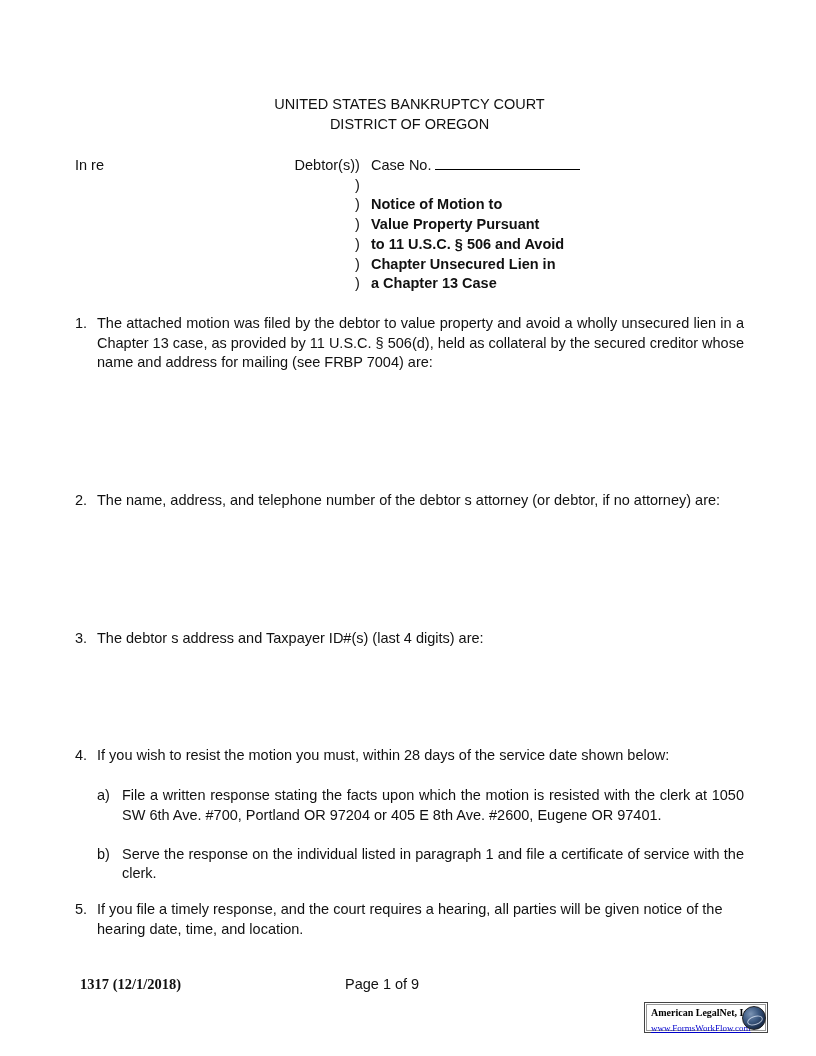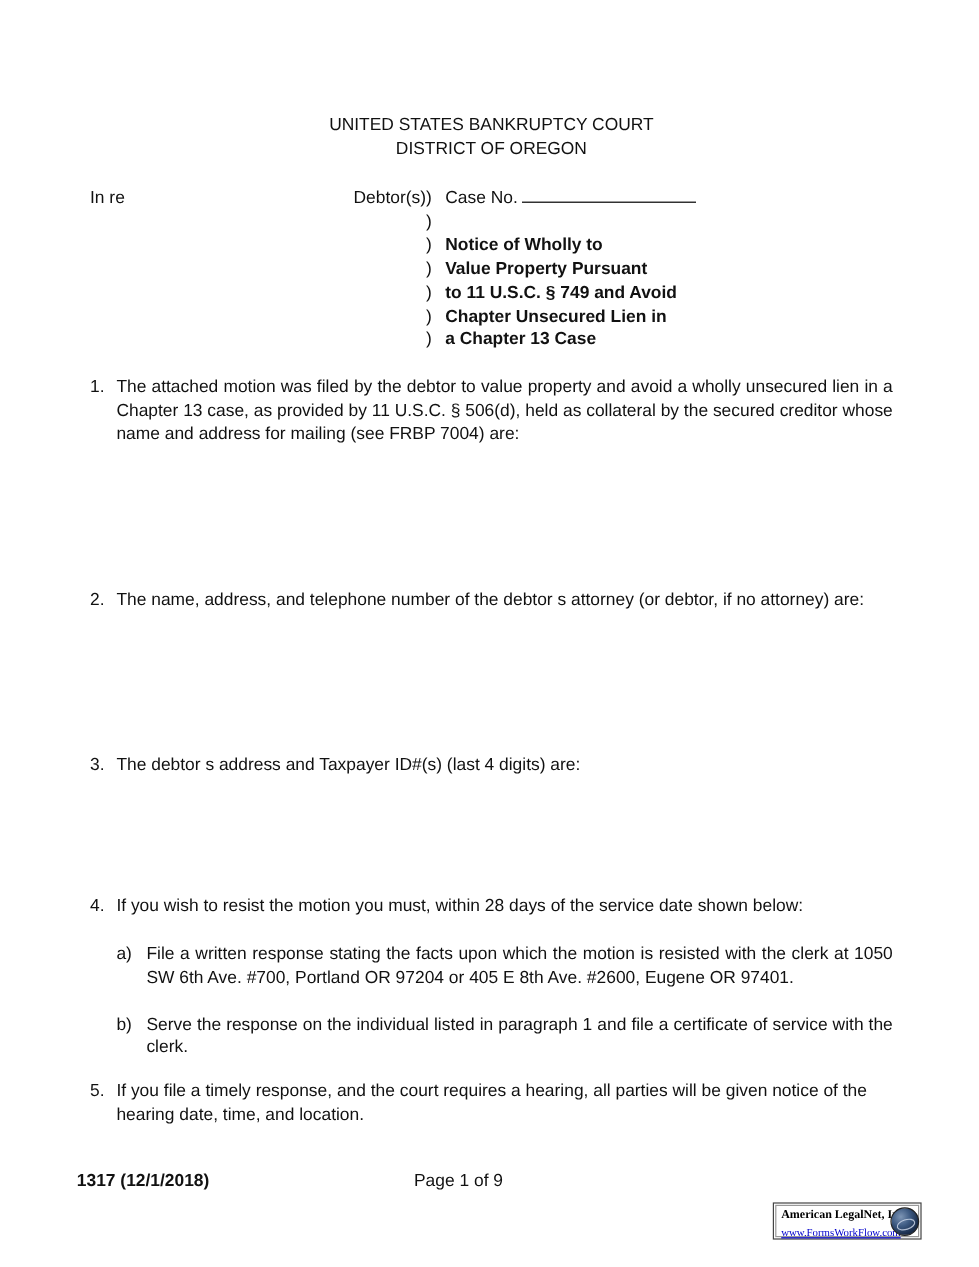--- a/index.html
+++ b/index.html
@@ -60,21 +60,21 @@
   .just { text-align: justify; }
   .para.sub { margin-left: 22px; }
   .para.sub .num { width: 25px; }
   .mb-xl { margin-bottom: 118px; }
   .mb-lg { margin-bottom: 98px; }
   .mb-md { margin-bottom: 20px; }
   .mb-sm { margin-bottom: 19px; }
   .mb-xs { margin-bottom: 16px; }
   
   .footer { position: absolute; top: 974px; left: 0; width: 816px; line-height: 20px; }
-  .form-number { position: absolute; left: 64px; font-weight: bold; }
+  .form-number { position: absolute; left: 80px; font-weight: bold; font-family: Liberation Serif, serif; }
   .page-label { position: absolute; left: 345px; }
   
   .logo-box {
     position: absolute;
     left: 644px;
     top: 1002px;
     width: 124px;
     height: 31px;
     border: 1px solid #444;
     background: #fff;
@@ -144,29 +144,29 @@
     <div class="caption-right">
       <div class="cap-line">
         <span class="paren">)</span>
         <span class="cap-text"><span>Case No.</span><span class="blank-line"></span></span>
       </div>
       <div class="cap-line">
         <span class="paren">)</span>
       </div>
       <div class="cap-line">
         <span class="paren">)</span>
-        <span class="cap-title">Notice of Wholly to</span>
+        <span class="cap-title">Notice of Motion to</span>
       </div>
       <div class="cap-line">
         <span class="paren">)</span>
         <span class="cap-title">Value Property Pursuant</span>
       </div>
       <div class="cap-line">
         <span class="paren">)</span>
-        <span class="cap-title">to 11 U.S.C. § 749 and Avoid</span>
+        <span class="cap-title">to 11 U.S.C. § 506 and Avoid</span>
       </div>
       <div class="cap-line">
         <span class="paren">)</span>
         <span class="cap-title">Chapter Unsecured Lien in</span>
       </div>
       <div class="cap-line">
         <span class="paren">)</span>
         <span class="cap-title">a Chapter 13 Case</span>
       </div>
     </div>

